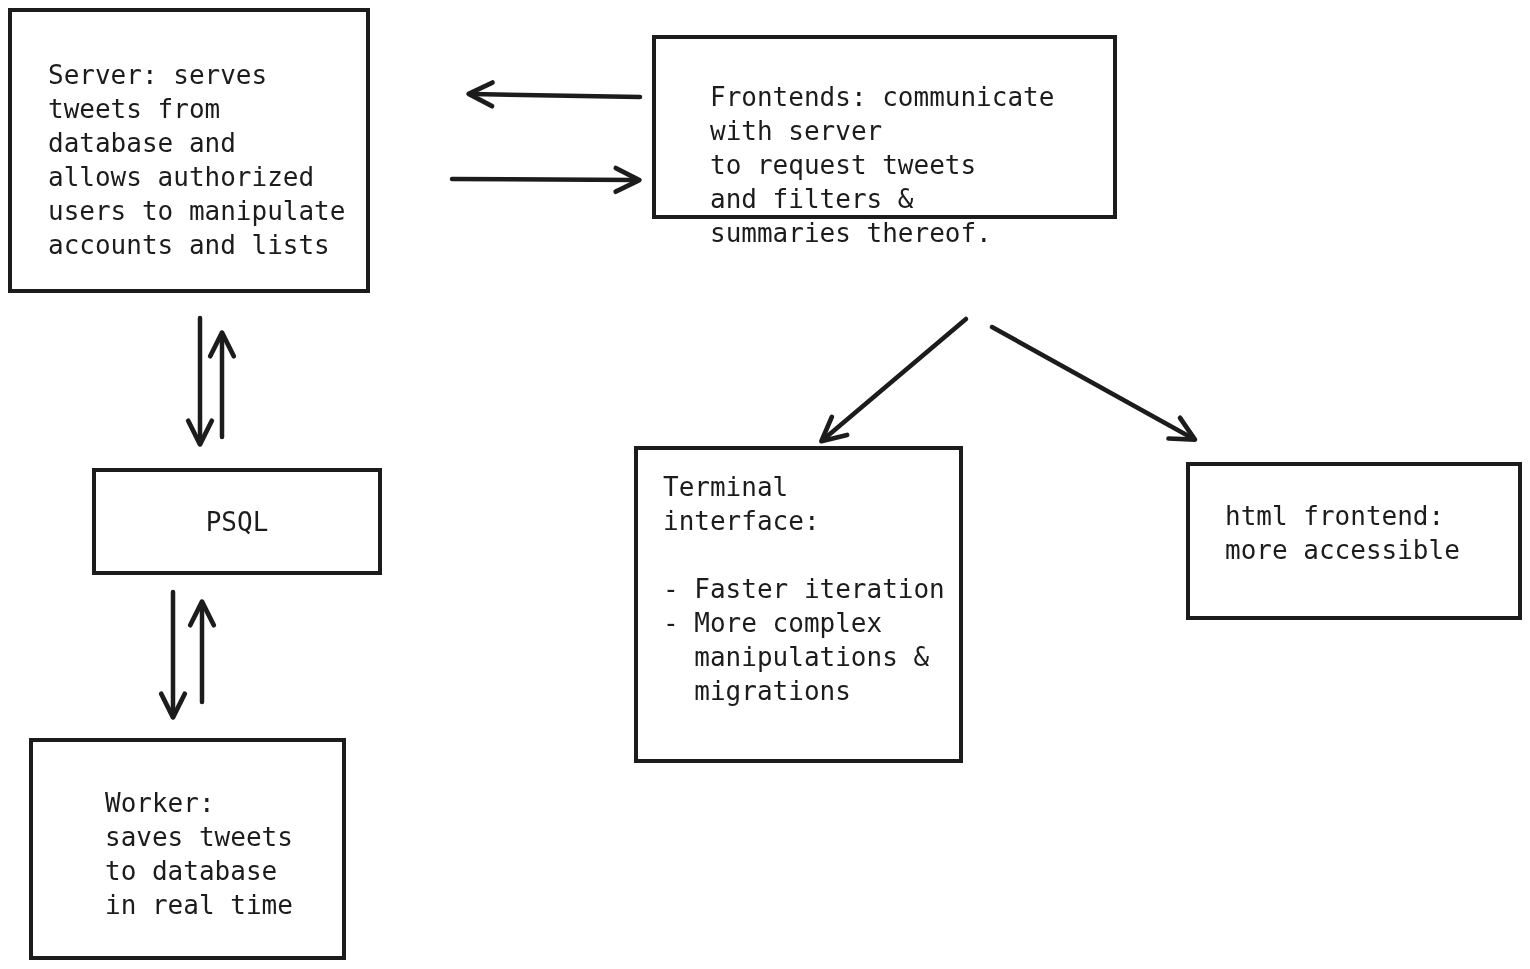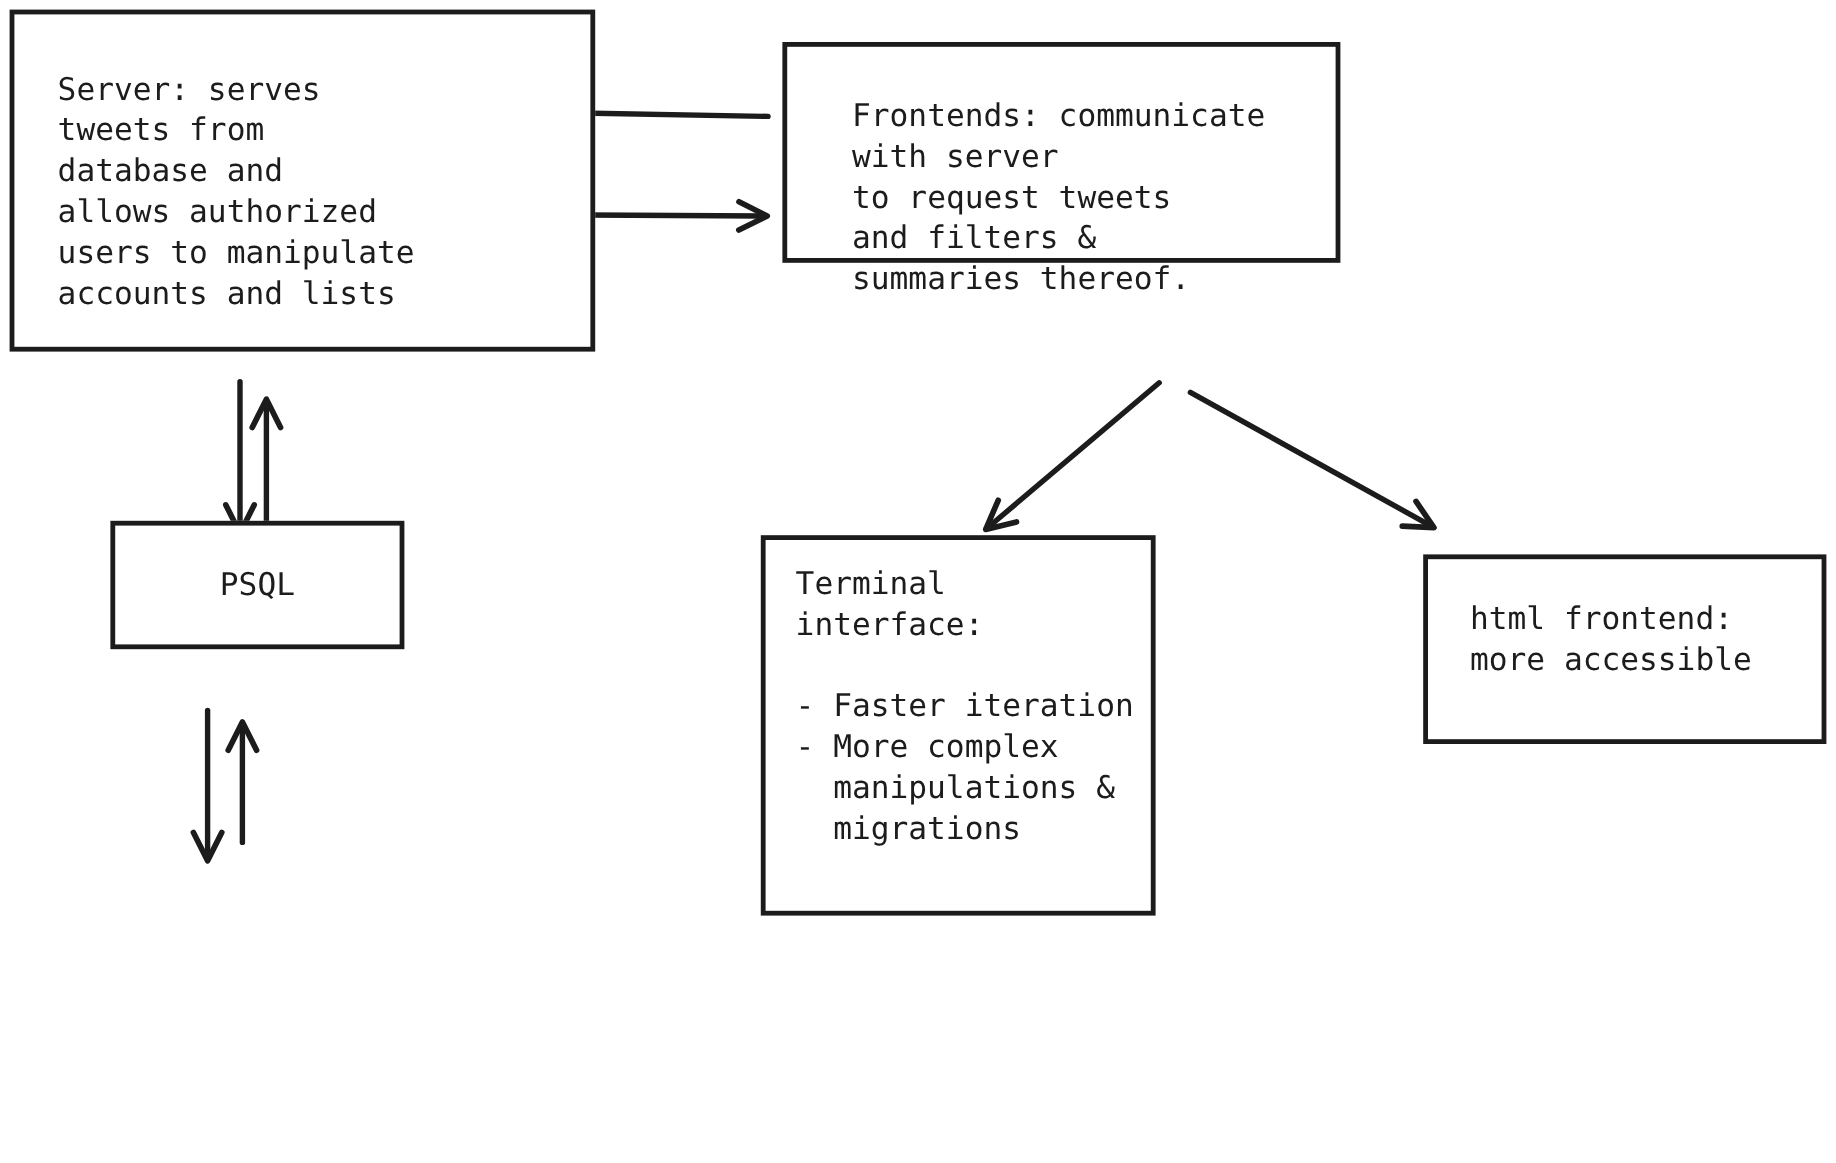--- a/index.html
+++ b/index.html
@@ -25,29 +25,29 @@
     position: absolute;
     box-sizing: border-box;
     border: 4px solid #1c1c1c;
     background: #ffffff;
     color: #1c1c1c;
     font-size: 26px;
     line-height: 34px;
     white-space: pre;
   }
   #node-server {
-    left: 8px; top: 8px; width: 488px; height: 285px;
+    left: 8px; top: 8px; width: 362px; height: 285px;
     padding: 46px 0 0 36px;
   }
   #node-frontends {
     left: 652px; top: 35px; width: 465px; height: 184px;
     padding: 41px 0 0 54px;
   }
   #node-psql {
-    left: 92px; top: 434px; width: 245px; height: 107px;
+    left: 92px; top: 468px; width: 290px; height: 107px;
     display: flex; align-items: center; justify-content: center;
   }
   #node-worker {
     left: 29px; top: 738px; width: 317px; height: 222px;
     padding: 44px 0 0 72px;
   }
   #node-terminal {
     left: 634px; top: 446px; width: 329px; height: 317px;
     padding: 20px 0 0 25px;
   }
@@ -87,20 +87,24 @@
 accounts and lists</div>
 
   <div class="node" id="node-frontends">Frontends: communicate
 with server
 to request tweets
 and filters &amp;
 summaries thereof.</div>
 
   <div class="node" id="node-psql">PSQL</div>
 
+  <div class="node" id="node-worker">Worker:
+saves tweets
+to database
+in real time</div>
 
   <div class="node" id="node-terminal">Terminal
 interface:
 
 - Faster iteration
 - More complex
   manipulations &amp;
   migrations</div>
 
   <div class="node" id="node-html-frontend">html frontend:

